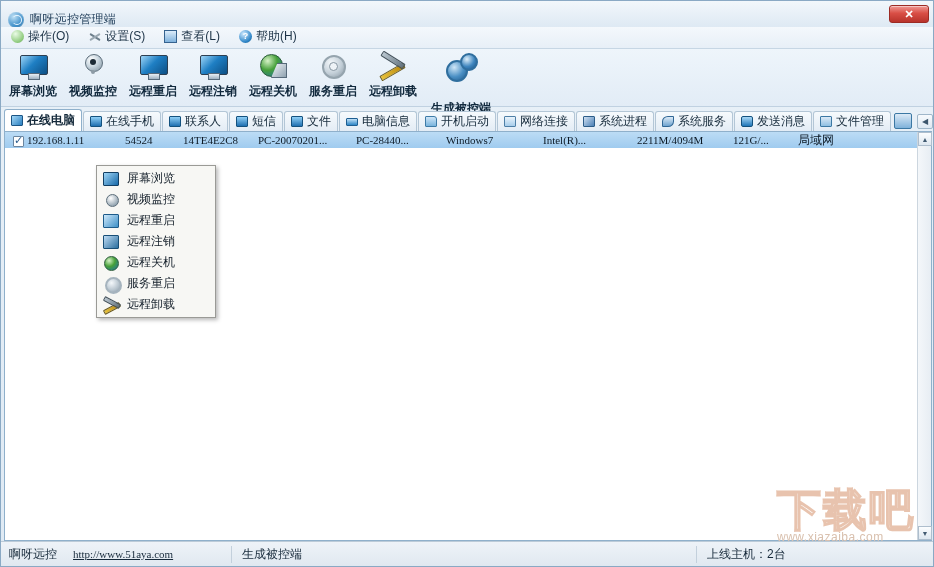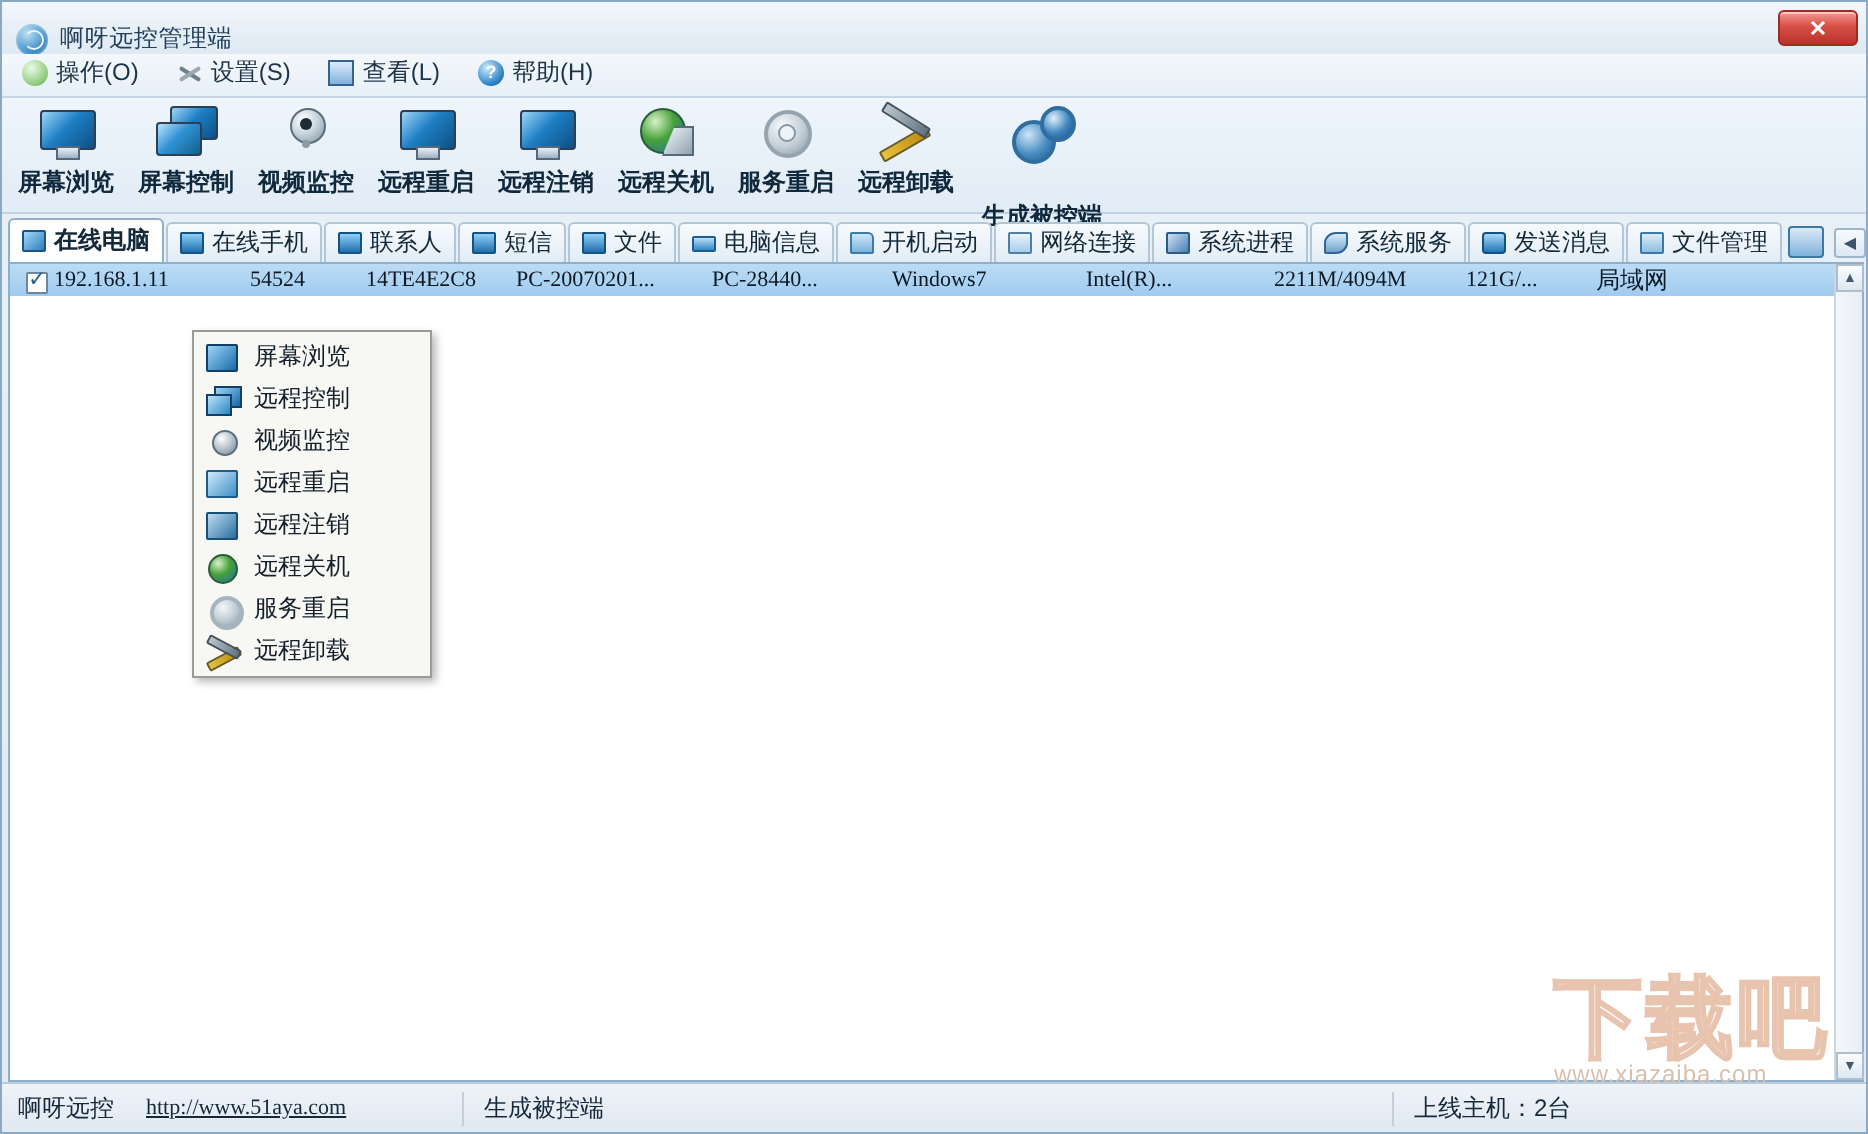--- a/index.html
+++ b/index.html
@@ -366,24 +366,20 @@
     <div class="menu-item">
       <span class="mi-ic help">?</span>
       <span>帮助(H)</span>
     </div>
   </div>
 
   <div class="toolbar">
     <div class="tool-btn">
       <span class="ti monitor"></span>
       <span class="lbl">屏幕浏览</span>
-    </div>
-    <div class="tool-btn">
-      <span class="ti dual"></span>
-      <span class="lbl">屏幕控制</span>
     </div>
     <div class="tool-btn">
       <span class="ti cam"></span>
       <span class="lbl">视频监控</span>
     </div>
     <div class="tool-btn">
       <span class="ti monitor"></span>
       <span class="lbl">远程重启</span>
     </div>
     <div class="tool-btn">
@@ -489,24 +485,20 @@
       <div class="vs-dn">▼</div>
     </div>
   </div>
 
   <div class="ctxmenu">
     <div class="ctx-item">
       <span class="ctx-ic mon"></span>
       <span>屏幕浏览</span>
     </div>
     <div class="ctx-item">
-      <span class="ctx-ic dual"></span>
-      <span>远程控制</span>
-    </div>
-    <div class="ctx-item">
       <span class="ctx-ic cam"></span>
       <span>视频监控</span>
     </div>
     <div class="ctx-item">
       <span class="ctx-ic reboot"></span>
       <span>远程重启</span>
     </div>
     <div class="ctx-item">
       <span class="ctx-ic logoff"></span>
       <span>远程注销</span>

